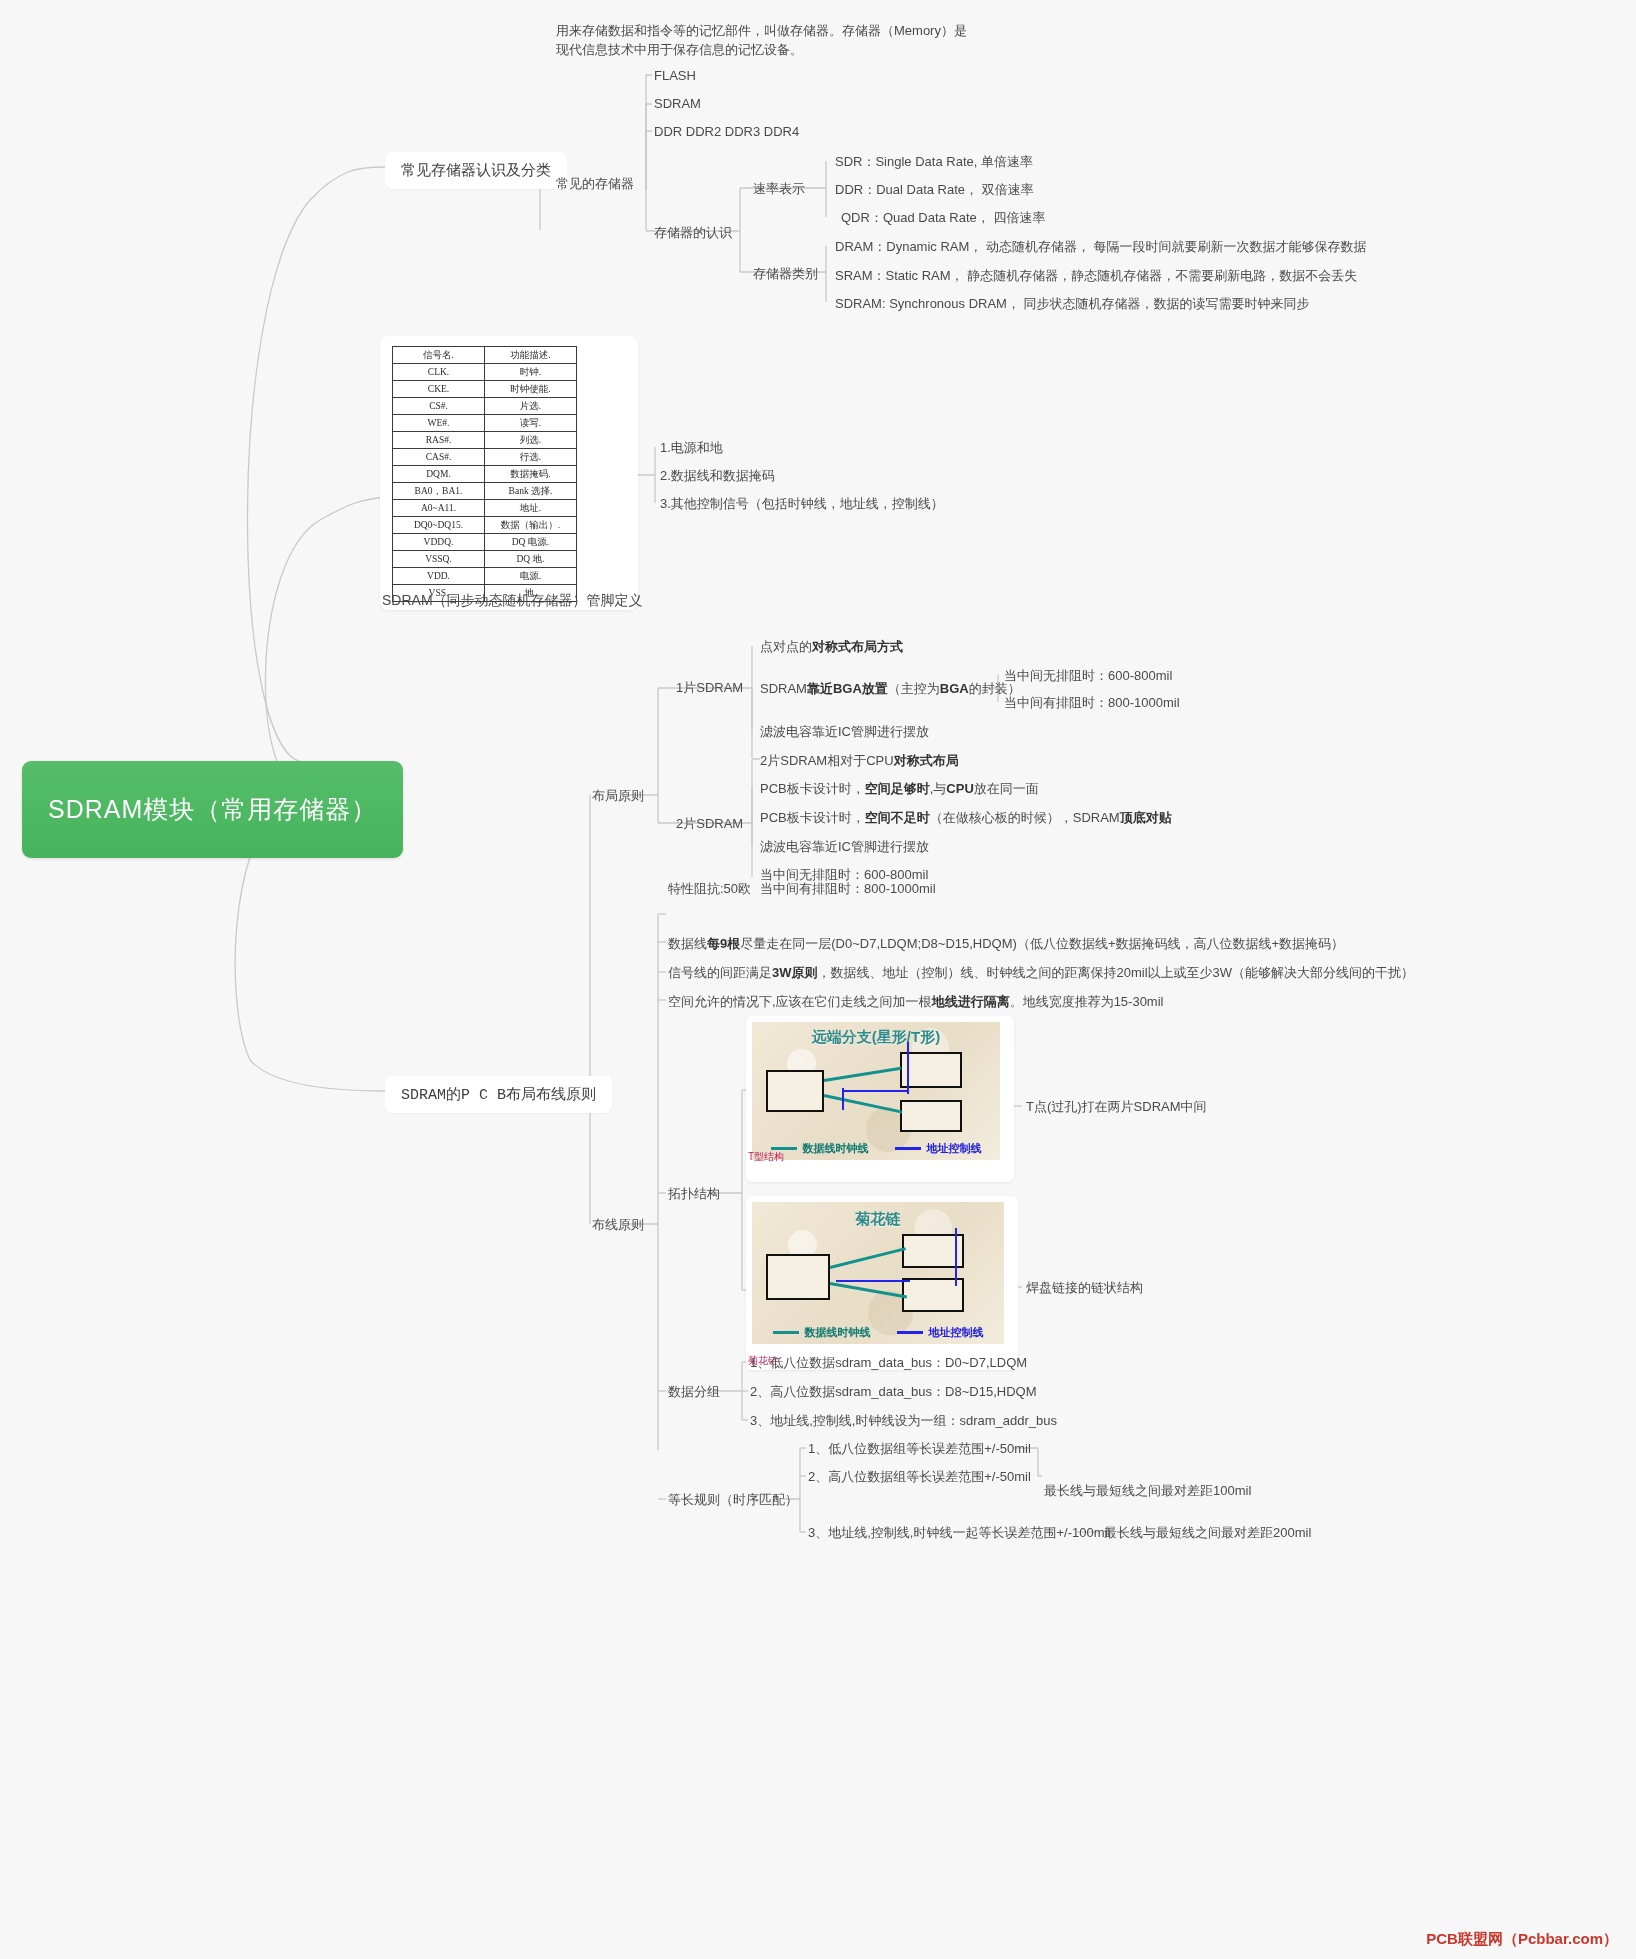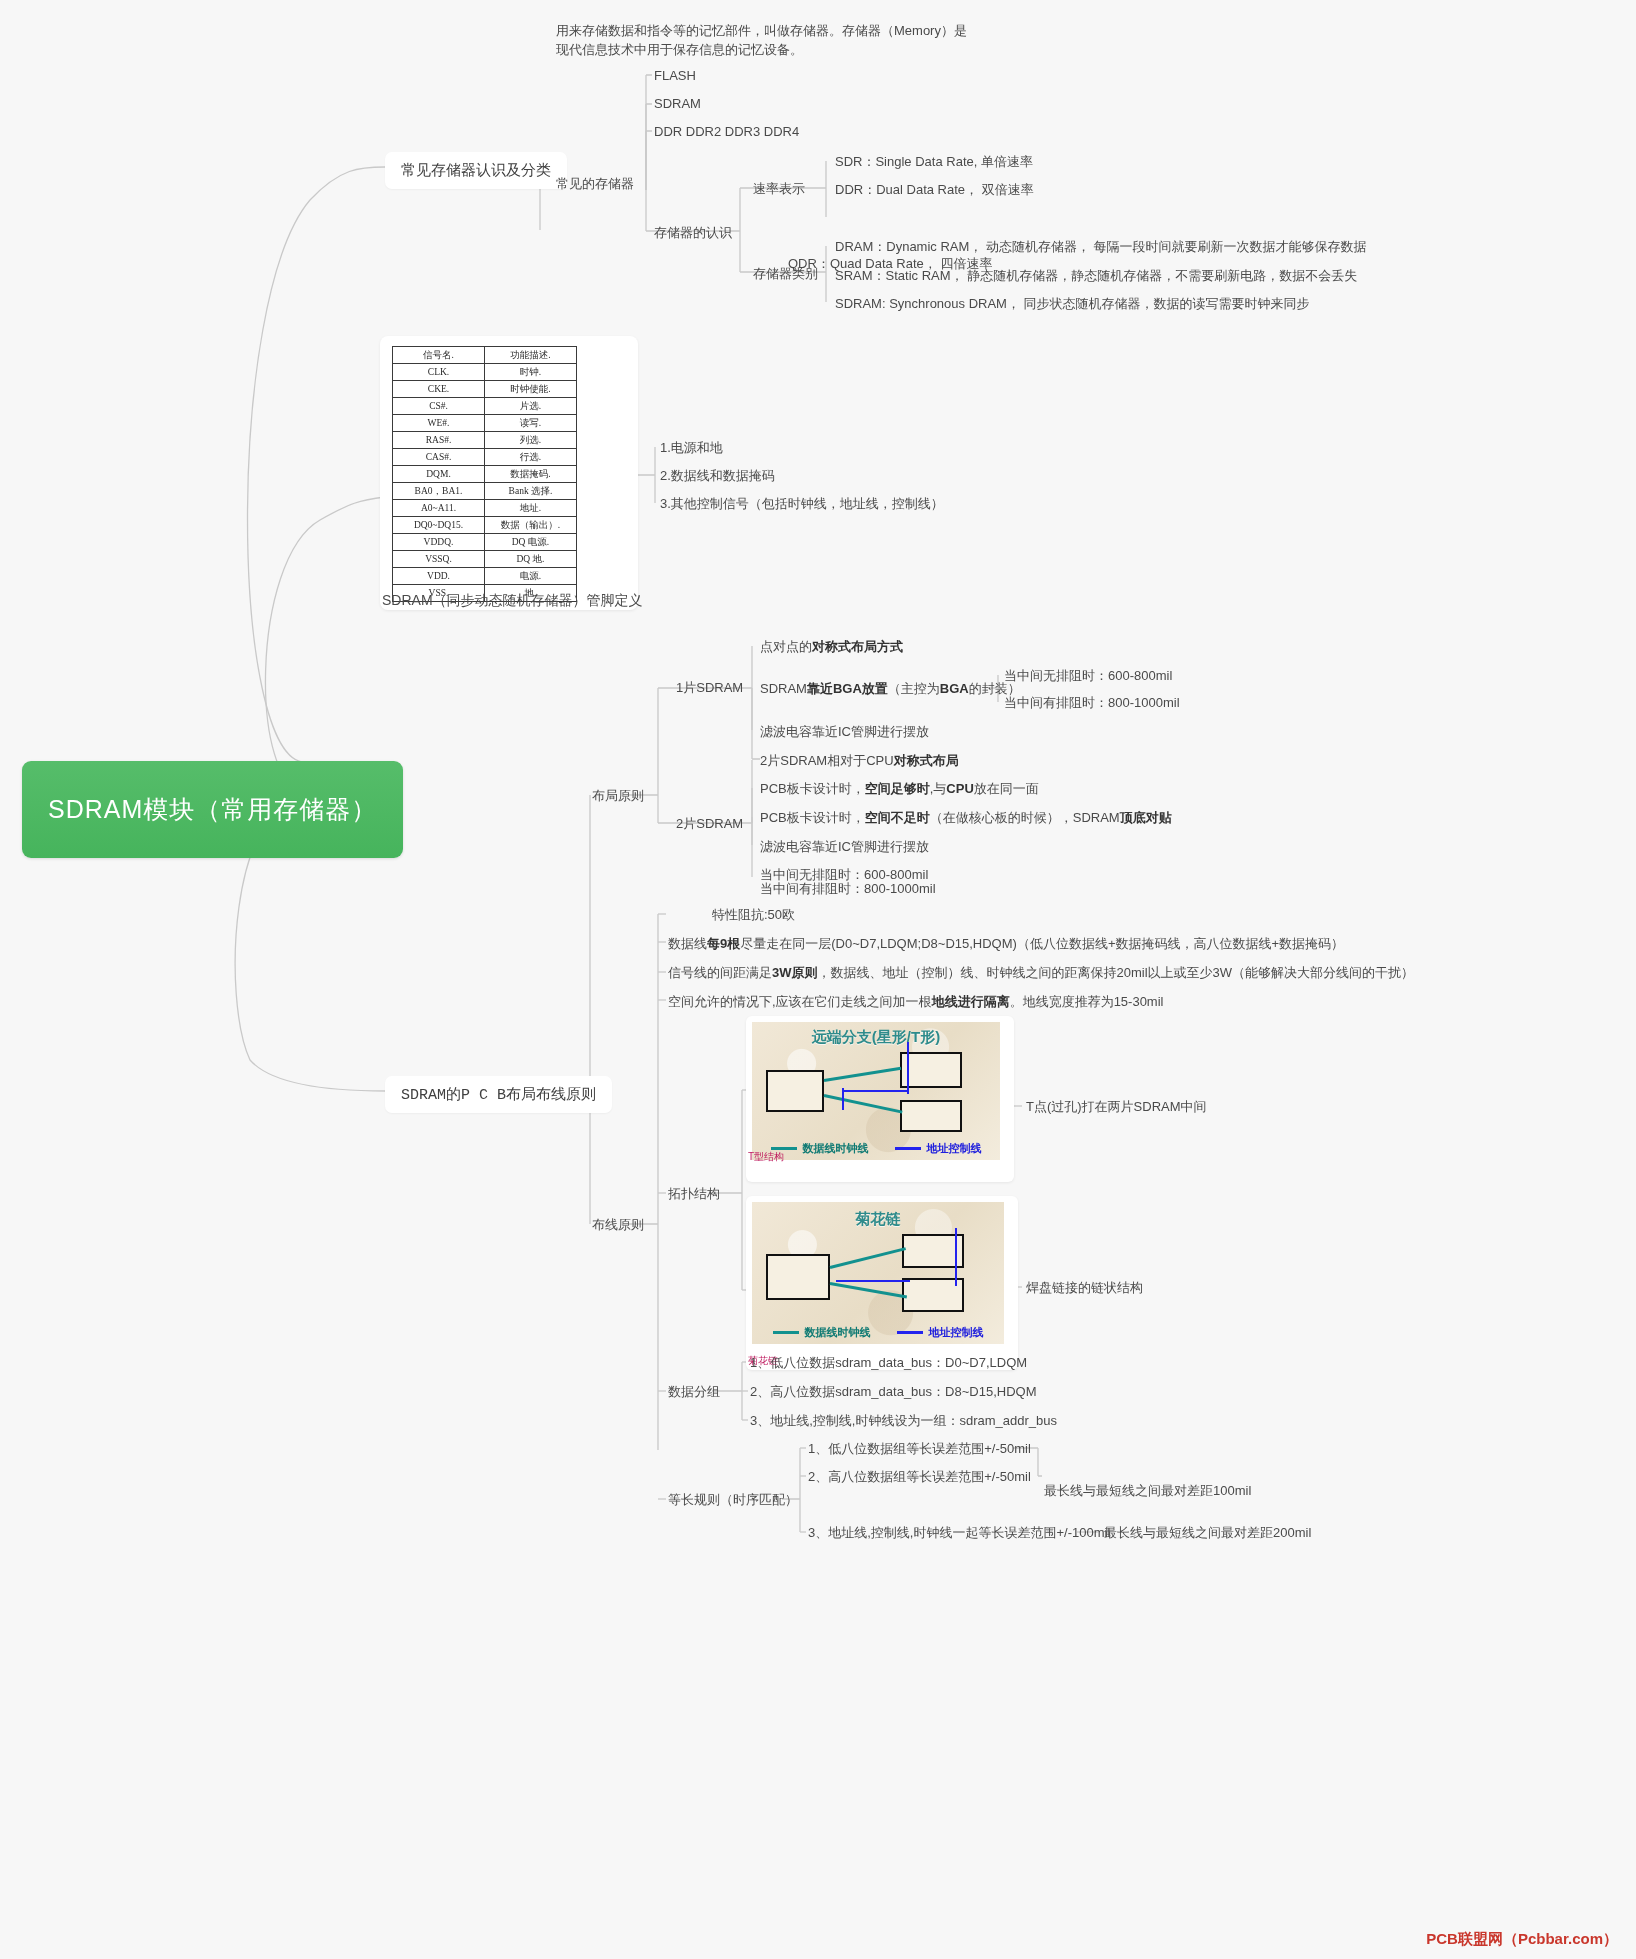--- a/index.html
+++ b/index.html
@@ -200,21 +200,21 @@
 
   <div class="node" style="left:654px; top:67px;">FLASH</div>
   <div class="node" style="left:654px; top:95px;">SDRAM</div>
   <div class="node" style="left:654px; top:123px;">DDR DDR2 DDR3 DDR4</div>
 
   <div class="node" style="left:654px; top:224px;">存储器的认识</div>
 
   <div class="node" style="left:753px; top:180px;">速率表示</div>
   <div class="node" style="left:835px; top:153px;">SDR：Single Data Rate, 单倍速率</div>
   <div class="node" style="left:835px; top:181px;">DDR：Dual Data Rate， 双倍速率</div>
-  <div class="node" style="left:788px; top:209px;margin-top:46px;">QDR：Quad Data Rate， 四倍速率</div>
+  <div class="node" style="left:841px; top:209px;">QDR：Quad Data Rate， 四倍速率</div>
 
   <div class="node" style="left:753px; top:265px;">存储器类别</div>
   <div class="node" style="left:835px; top:238px;">DRAM：Dynamic RAM， 动态随机存储器， 每隔一段时间就要刷新一次数据才能够保存数据</div>
   <div class="node" style="left:835px; top:267px;">SRAM：Static RAM， 静态随机存储器，静态随机存储器，不需要刷新电路，数据不会丢失</div>
   <div class="node" style="left:835px; top:295px;">SDRAM: Synchronous DRAM， 同步状态随机存储器，数据的读写需要时钟来同步</div>
 
   <div class="pin-card" style="left:380px; top:336px; width:258px;">
     <table class="pin">
       <tbody id="pin-tbody">
           <tr>
@@ -303,21 +303,21 @@
   <div class="node" style="left:676px; top:815px;">2片SDRAM</div>
   <div class="node" style="left:760px; top:752px;">2片SDRAM相对于CPU<span class="b">对称式布局</span></div>
   <div class="node" style="left:760px; top:780px;">PCB板卡设计时，<span class="b">空间足够时</span>,与<span class="b">CPU</span>放在同一面</div>
   <div class="node" style="left:760px; top:809px;">PCB板卡设计时，<span class="b">空间不足时</span>（在做核心板的时候），SDRAM<span class="b">顶底对贴</span></div>
   <div class="node" style="left:760px; top:838px;">滤波电容靠近IC管脚进行摆放</div>
   <div class="node" style="left:760px; top:866px;">当中间无排阻时：600-800mil</div>
   <div class="node" style="left:760px; top:880px;">当中间有排阻时：800-1000mil</div>
 
   <div class="node" style="left:592px; top:1216px;">布线原则</div>
 
-  <div class="node" style="left:668px; top:906px;margin-left:44px;">特性阻抗:50欧</div>
+  <div class="node" style="left:668px; top:880px;">特性阻抗:50欧</div>
   <div class="node" style="left:668px; top:935px;">数据线<span class="b">每9根</span>尽量走在同一层(D0~D7,LDQM;D8~D15,HDQM)（低八位数据线+数据掩码线，高八位数据线+数据掩码）</div>
   <div class="node" style="left:668px; top:964px;">信号线的间距满足<span class="b">3W原则</span>，数据线、地址（控制）线、时钟线之间的距离保持20mil以上或至少3W（能够解决大部分线间的干扰）</div>
   <div class="node" style="left:668px; top:993px;">空间允许的情况下,应该在它们走线之间加一根<span class="b">地线进行隔离</span>。地线宽度推荐为15-30mil</div>
 
   <div class="node" style="left:668px; top:1185px;">拓扑结构</div>
 
   <div class="topo-card" style="left:746px; top:1016px; width:268px; height:166px;">
     <div class="topo-img" style="width:248px; height:138px;">
       <div class="topo-title" style="top:6px;">远端分支(星形/T形)</div>
       <div class="chip" style="left:14px; top:48px; width:58px; height:42px;"></div>

